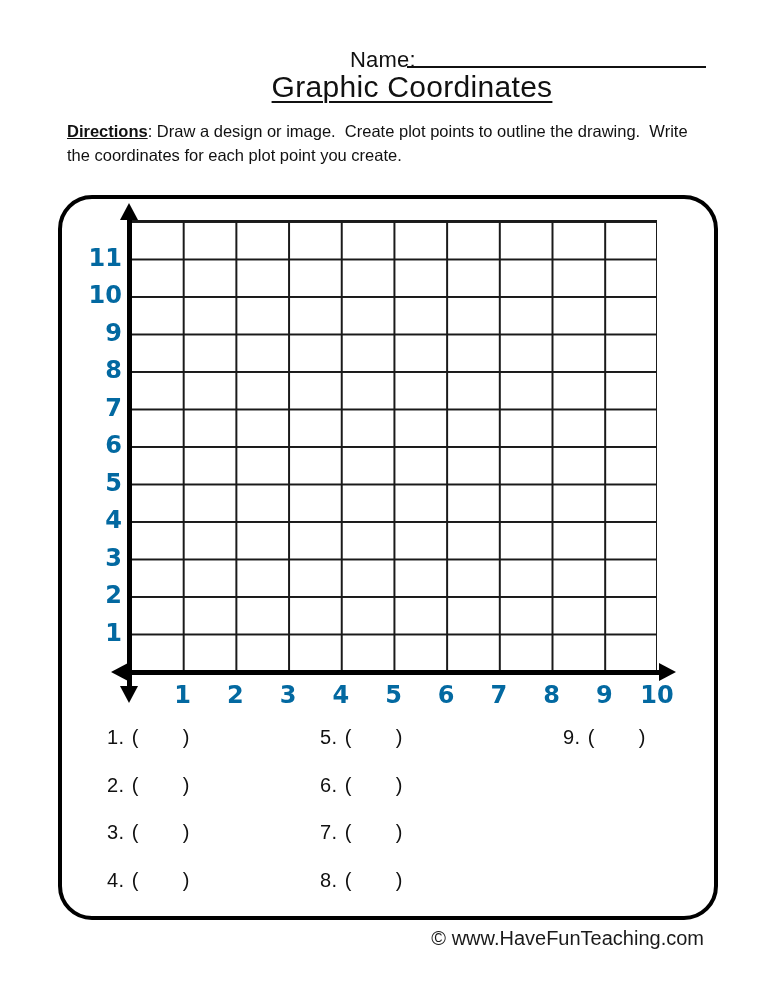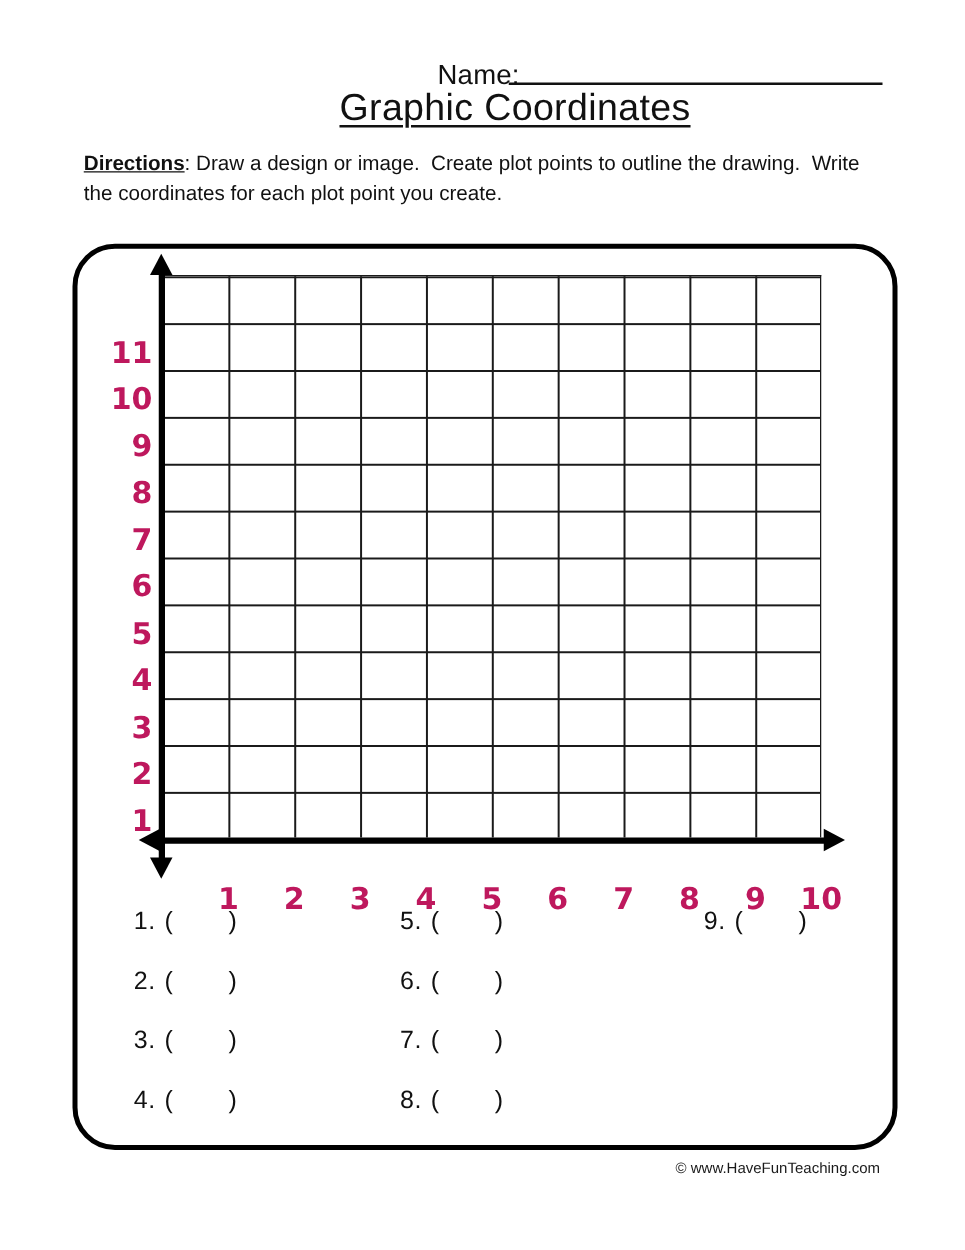--- a/index.html
+++ b/index.html
@@ -72,42 +72,42 @@
   }
   .arrow { position: absolute; width: 0; height: 0; }
   .arrow-up    { left: 120px; top: 203px; border-left: 9.5px solid transparent; border-right: 9.5px solid transparent; border-bottom: 17px solid #000; }
   .arrow-down  { left: 120px; top: 686px; border-left: 9.5px solid transparent; border-right: 9.5px solid transparent; border-top: 17px solid #000; }
   .arrow-left  { left: 111px; top: 663px; border-top: 9.5px solid transparent; border-bottom: 9.5px solid transparent; border-right: 17px solid #000; }
   .arrow-right { left: 659px; top: 663px; border-top: 9.5px solid transparent; border-bottom: 9.5px solid transparent; border-left: 17px solid #000; }
 
   .tick {
     position: absolute;
     font-family: "DejaVu Sans", sans-serif;
-    font-weight: 700; font-size: 24px; color: #be185d; margin-top: 24px;
+    font-weight: 700; font-size: 24px; color: #0369a1;
   }
   .tick.y { width: 62px; text-align: right; height: 28px; line-height: 28px; }
   .tick.x { width: 44px; text-align: center; height: 28px; line-height: 28px; }
 
   
   .coord-col { position: absolute; top: 726px; }
   .coord-col.c1 { left: 107px; }
   .coord-col.c2 { left: 320px; }
   .coord-col.c3 { left: 563px; }
   .coord-item {
     height: 47.5px;
     font-size: 20px; letter-spacing: 0.5px;
     white-space: nowrap;
   }
   .coord-item .gap { display: inline-block; width: 44px; }
   .coord-item .num { margin-right: 7px; }
 
   
   .copyright {
     position: absolute; right: 68px; top: 927px;
-    font-size: 12px; color: #1a1a1a;
+    font-size: 20px; color: #1a1a1a;
   }
 </style>
 </head>
 <body>
 
 <span class="name-label">Name:</span>
 <div class="name-line"></div>
 
 <h1 class="page-title">Graphic Coordinates</h1>
 

